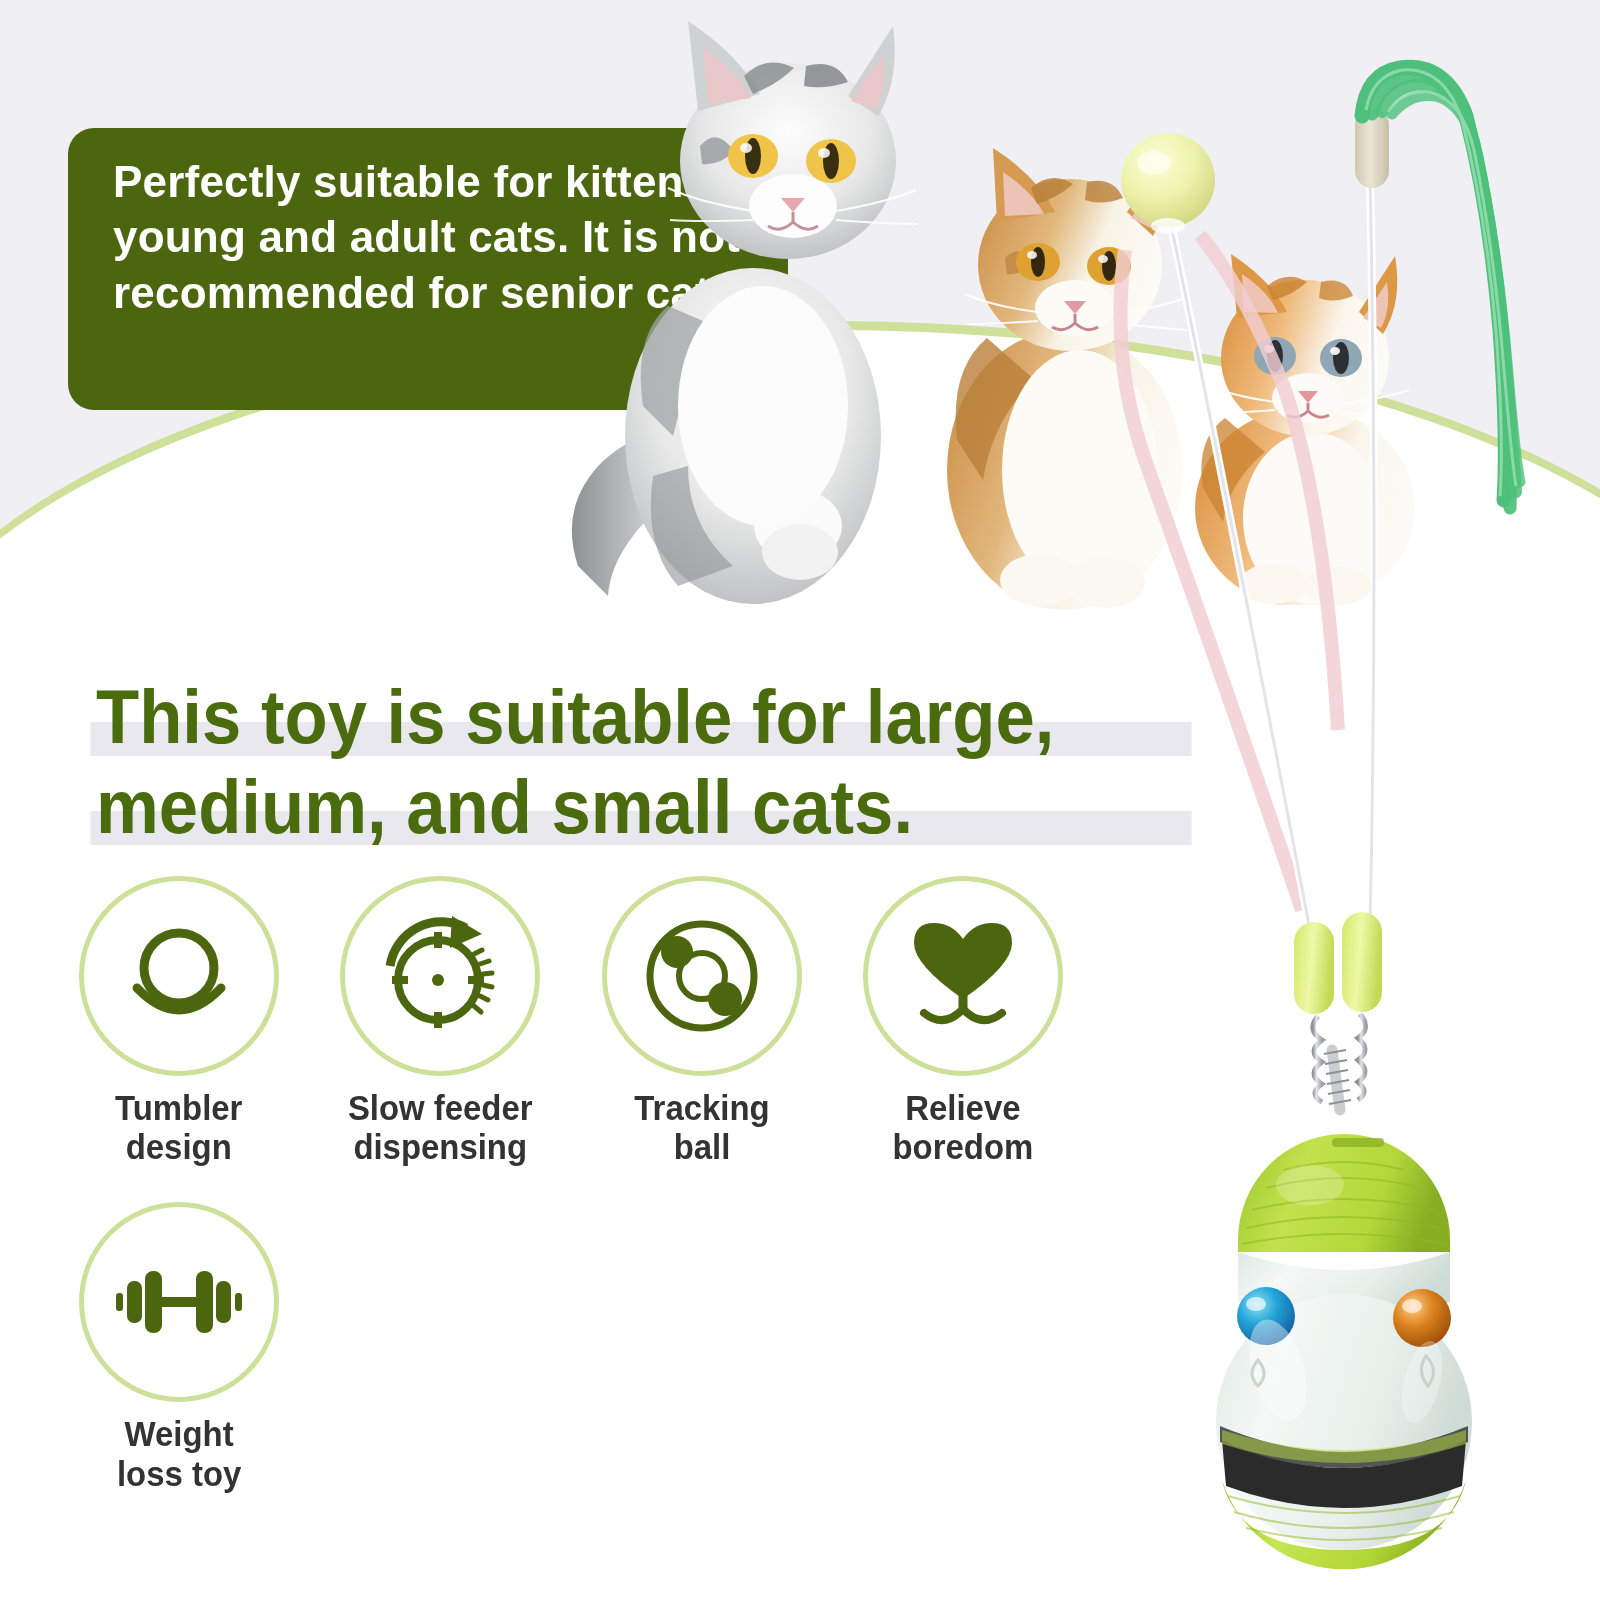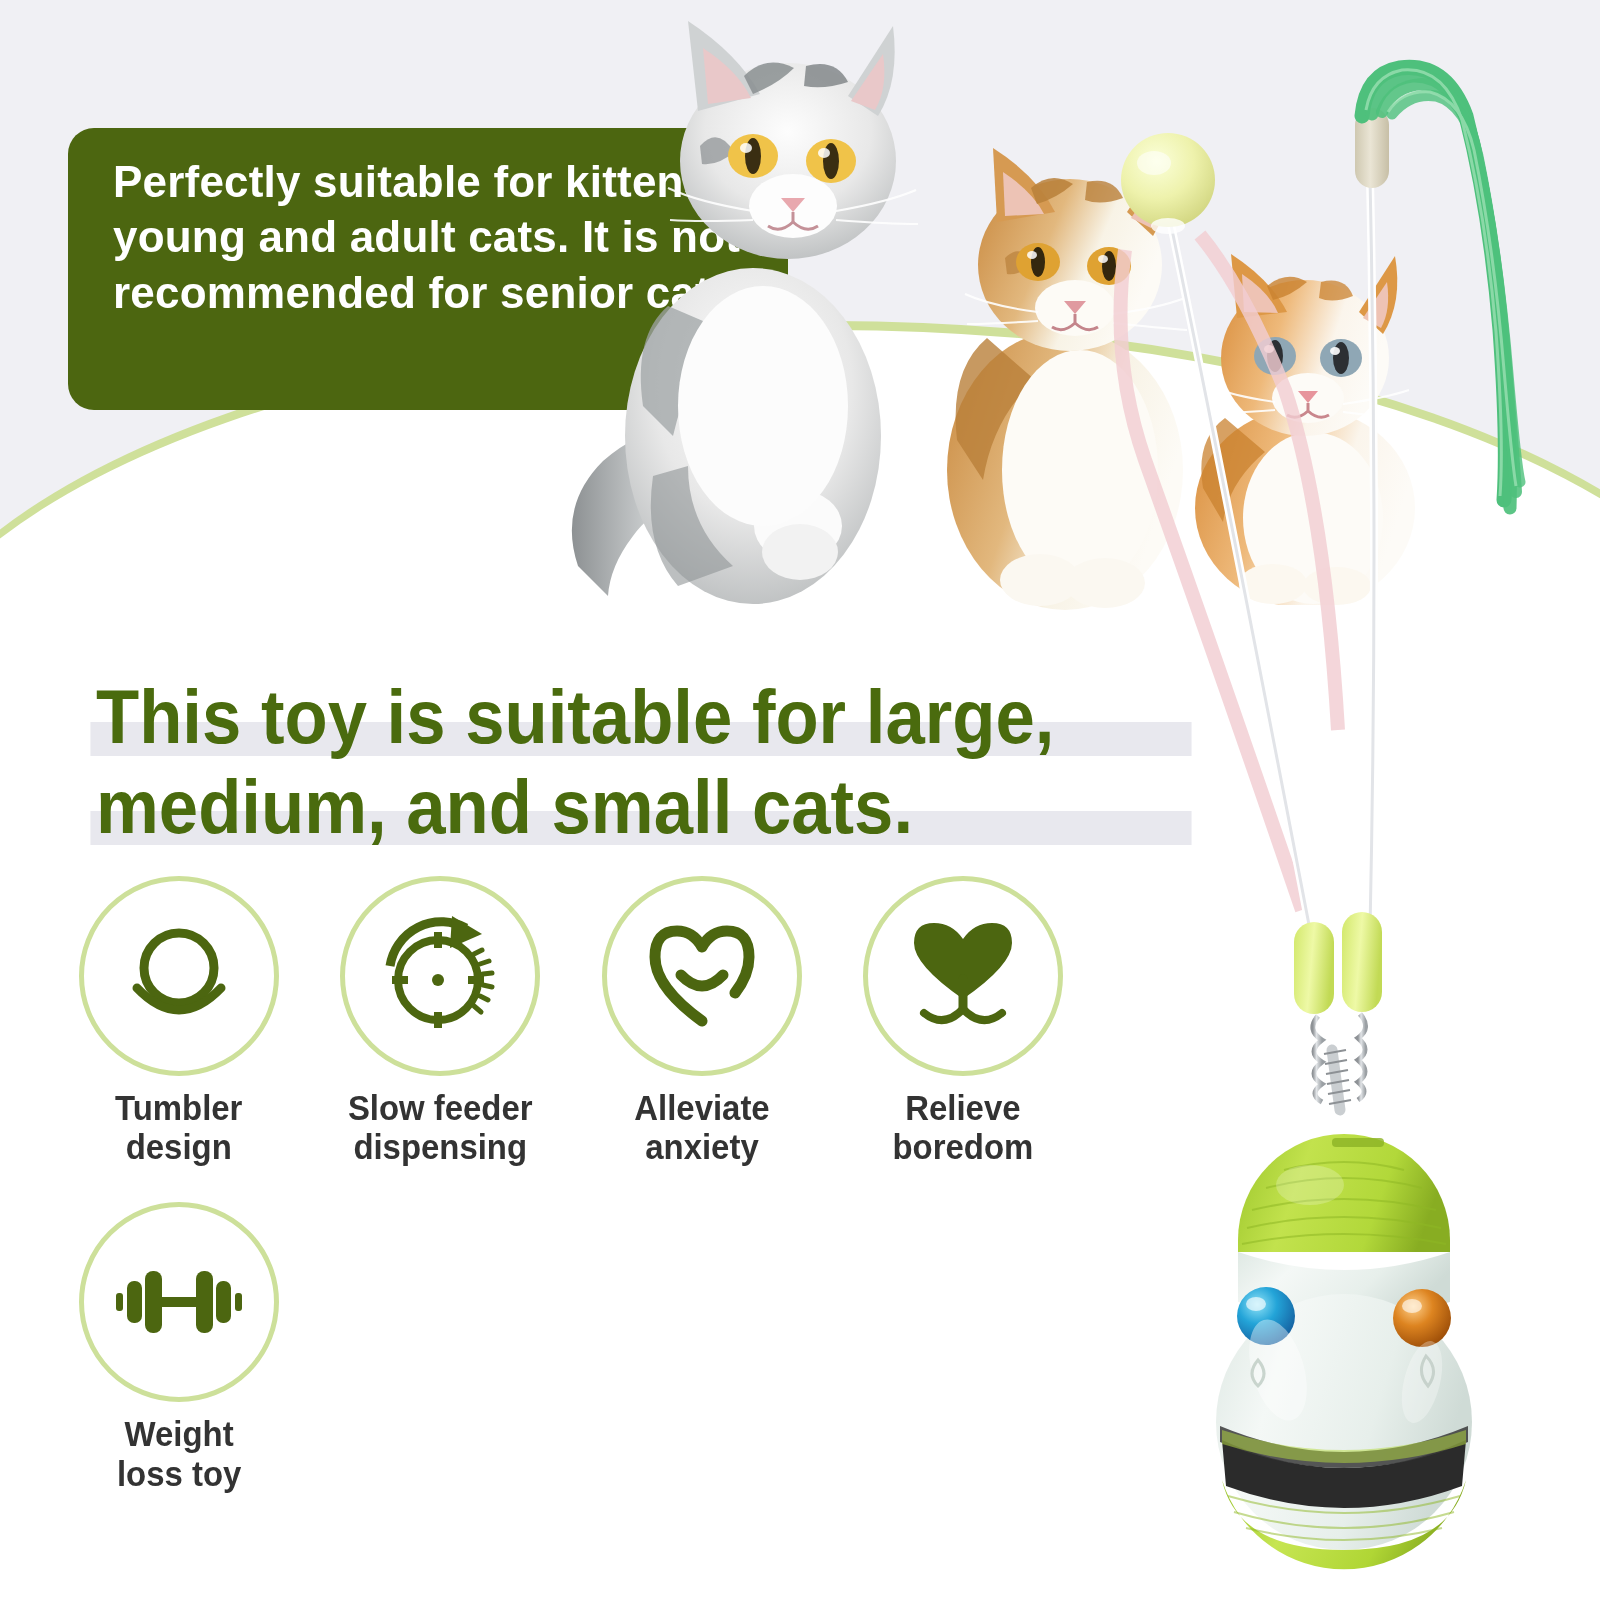--- a/index.html
+++ b/index.html
@@ -355,31 +355,33 @@
             <path d="M102 82 L110 86"></path>
             <path d="M96 92 L103 98"></path>
           </g>
         </svg>
       </div>
       <div class="feature-label">Slow feeder
 dispensing</div>
     </div>
 
 
-
     <div class="feature">
       <div class="feature-circle">
-        <svg width="122" height="118" viewBox="0 0 122 118">
-          <path d="M61 104 Q14 70 14 40 Q14 14 36 14 Q52 14 61 30 Q70 14 86 14 Q108 14 108 40 Q108 58 94 76" fill="none" stroke="#4c6610" stroke-width="11" stroke-linecap="round" stroke-linejoin="round"></path>
-          <path d="M40 58 Q61 80 82 58" fill="none" stroke="#4c6610" stroke-width="11" stroke-linecap="round"></path>
+        <svg width="122" height="122" viewBox="0 0 122 122">
+          <circle cx="61" cy="61" r="52" fill="none" stroke="#4c6610" stroke-width="7"></circle>
+          <circle cx="61" cy="61" r="23" fill="none" stroke="#4c6610" stroke-width="6"></circle>
+          <circle cx="36" cy="37" r="16" fill="#4c6610"></circle>
+          <circle cx="84" cy="84" r="17" fill="#4c6610"></circle>
         </svg>
       </div>
-      <div class="feature-label">Alleviate
-anxiety</div>
+      <div class="feature-label">Tracking
+ball</div>
     </div>
+
 
     <div class="feature">
       <div class="feature-circle">
         <svg width="122" height="118" viewBox="0 0 122 118">
           <path d="M61 82 Q12 48 12 26 Q12 6 32 6 Q50 6 61 22 Q72 6 90 6 Q110 6 110 26 Q110 48 61 82 Z" fill="#4c6610"></path>
           <path d="M61 62 L61 92" stroke="#4c6610" stroke-width="9" stroke-linecap="round" fill="none"></path>
           <path d="M61 92 Q42 112 22 96" fill="none" stroke="#4c6610" stroke-width="8" stroke-linecap="round"></path>
           <path d="M61 92 Q80 112 100 96" fill="none" stroke="#4c6610" stroke-width="8" stroke-linecap="round"></path>
         </svg>
       </div>

